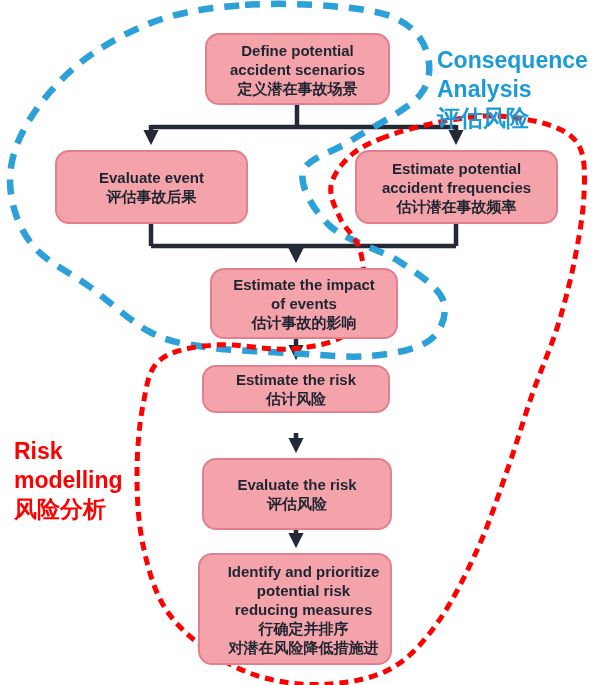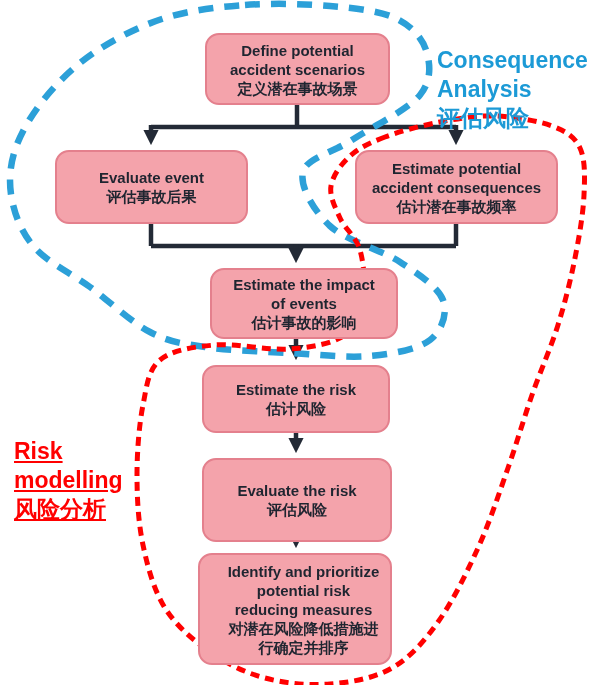--- a/index.html
+++ b/index.html
@@ -65,49 +65,49 @@
         <div class="ln">Define potential</div>
         <div class="ln">accident scenarios</div>
         <div class="ln">定义潜在事故场景</div>
       </div>
       <div class="node" style="left: 55px; top: 150px; width: 193px; height: 74px; background: rgb(244, 163, 171); border: 2px solid rgb(228, 128, 141); color: rgb(31, 37, 48); justify-content: center;">
         <div class="ln">Evaluate event</div>
         <div class="ln">评估事故后果</div>
       </div>
       <div class="node" style="left: 355px; top: 150px; width: 203px; height: 74px; background: rgb(244, 163, 171); border: 2px solid rgb(228, 128, 141); color: rgb(31, 37, 48);">
         <div class="ln">Estimate potential</div>
-        <div class="ln">accident consequences</div>
+        <div class="ln">accident frequencies</div>
         <div class="ln">估计潜在事故频率</div>
       </div>
       <div class="node" style="left: 202px; top: 268px; width: 188px; height: 71px; background: rgb(244, 163, 171); border: 2px solid rgb(228, 128, 141); color: rgb(31, 37, 48); margin-left: 8px;">
         <div class="ln">Estimate the impact</div>
         <div class="ln">of events</div>
         <div class="ln">估计事故的影响</div>
       </div>
-      <div class="node" style="left: 202px; top: 365px; width: 188px; height: 68px; background: rgb(244, 163, 171); border: 2px solid rgb(228, 128, 141); color: rgb(31, 37, 48);">
+      <div class="node" style="left: 202px; top: 365px; width: 188px; height: 48px; background: rgb(244, 163, 171); border: 2px solid rgb(228, 128, 141); color: rgb(31, 37, 48);">
         <div class="ln">Estimate the risk</div>
         <div class="ln">估计风险</div>
       </div>
-      <div class="node" style="left: 202px; top: 458px; width: 190px; height: 84px; background: rgb(244, 163, 171); border: 2px solid rgb(228, 128, 141); color: rgb(31, 37, 48);">
+      <div class="node" style="left: 202px; top: 458px; width: 190px; height: 72px; background: rgb(244, 163, 171); border: 2px solid rgb(228, 128, 141); color: rgb(31, 37, 48);">
         <div class="ln">Evaluate the risk</div>
         <div class="ln">评估风险</div>
       </div>
       <div class="node" style="left: 198px; top: 553px; width: 194px; height: 112px; background: rgb(244, 163, 171); border: 2px solid rgb(228, 128, 141); color: rgb(31, 37, 48); padding-left: 17px;">
         <div class="ln">Identify and prioritize</div>
         <div class="ln">potential risk</div>
         <div class="ln">reducing measures</div>
+        <div class="ln">行确定并排序</div>
         <div class="ln">对潜在风险降低措施进</div>
-        <div class="ln">行确定并排序</div>
       </div>
     </div>
 
   <div class="region-label" style="left: 437px; top: 9px; color: rgb(28, 154, 214);">
     <div>Consequence</div>
     <div>Analysis</div>
     <div>评估风险</div>
   </div>
 
-  <div class="region-label" style="left: 14px; top: 400px; color: rgb(255, 0, 0); text-decoration: underline;">
+  <div class="region-label" style="left: 14px; top: 400px; color: rgb(255, 0, 0);">
     <div>Risk</div>
     <div>modelling</div>
     <div>风险分析</div>
   </div>
 </div>
 
 </body></html>

